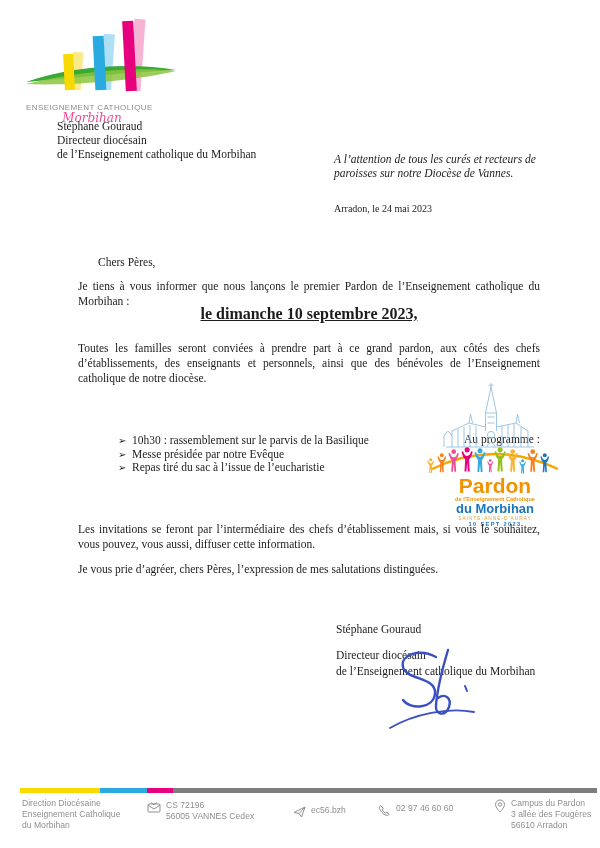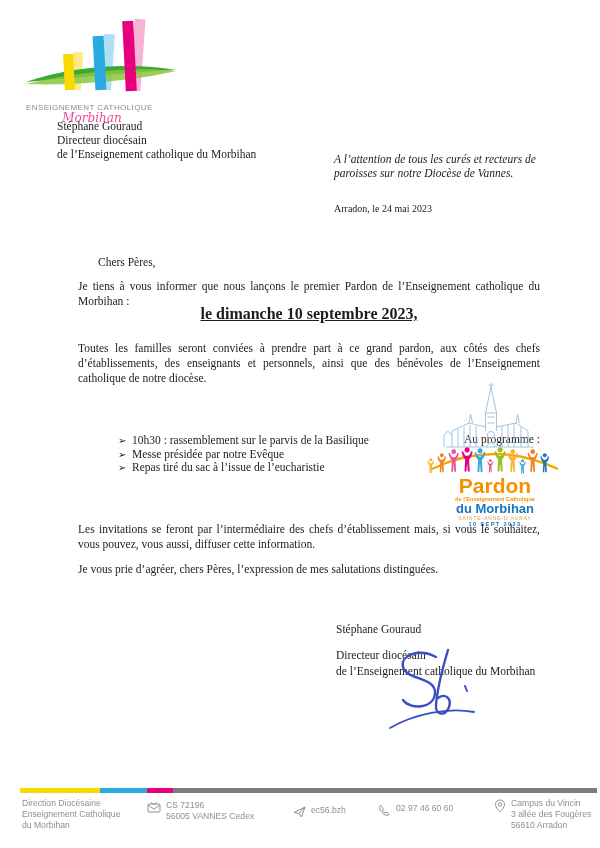--- a/index.html
+++ b/index.html
@@ -214,21 +214,21 @@
     </div>
 
     <div class="fcol f-campus">
       <svg width="12" height="14" viewBox="0 0 12 14">
         <g stroke="#8f8f8f" stroke-width="1" fill="none">
           <path d="M6,1 C3.3,1 1.5,3 1.5,5.6 C1.5,8.5 6,13 6,13 C6,13 10.5,8.5 10.5,5.6 C10.5,3 8.7,1 6,1 Z"></path>
           <circle cx="6" cy="5.5" r="1.7"></circle>
         </g>
       </svg>
       <div>
-        <div>Campus du Vincin</div>
+        <div>Campus du Pardon</div>
         <div>3 allée des Fougères</div>
         <div>56610 Arradon</div>
       </div>
     </div>
 
   </div>
 
 </div>
 
 </body></html>

